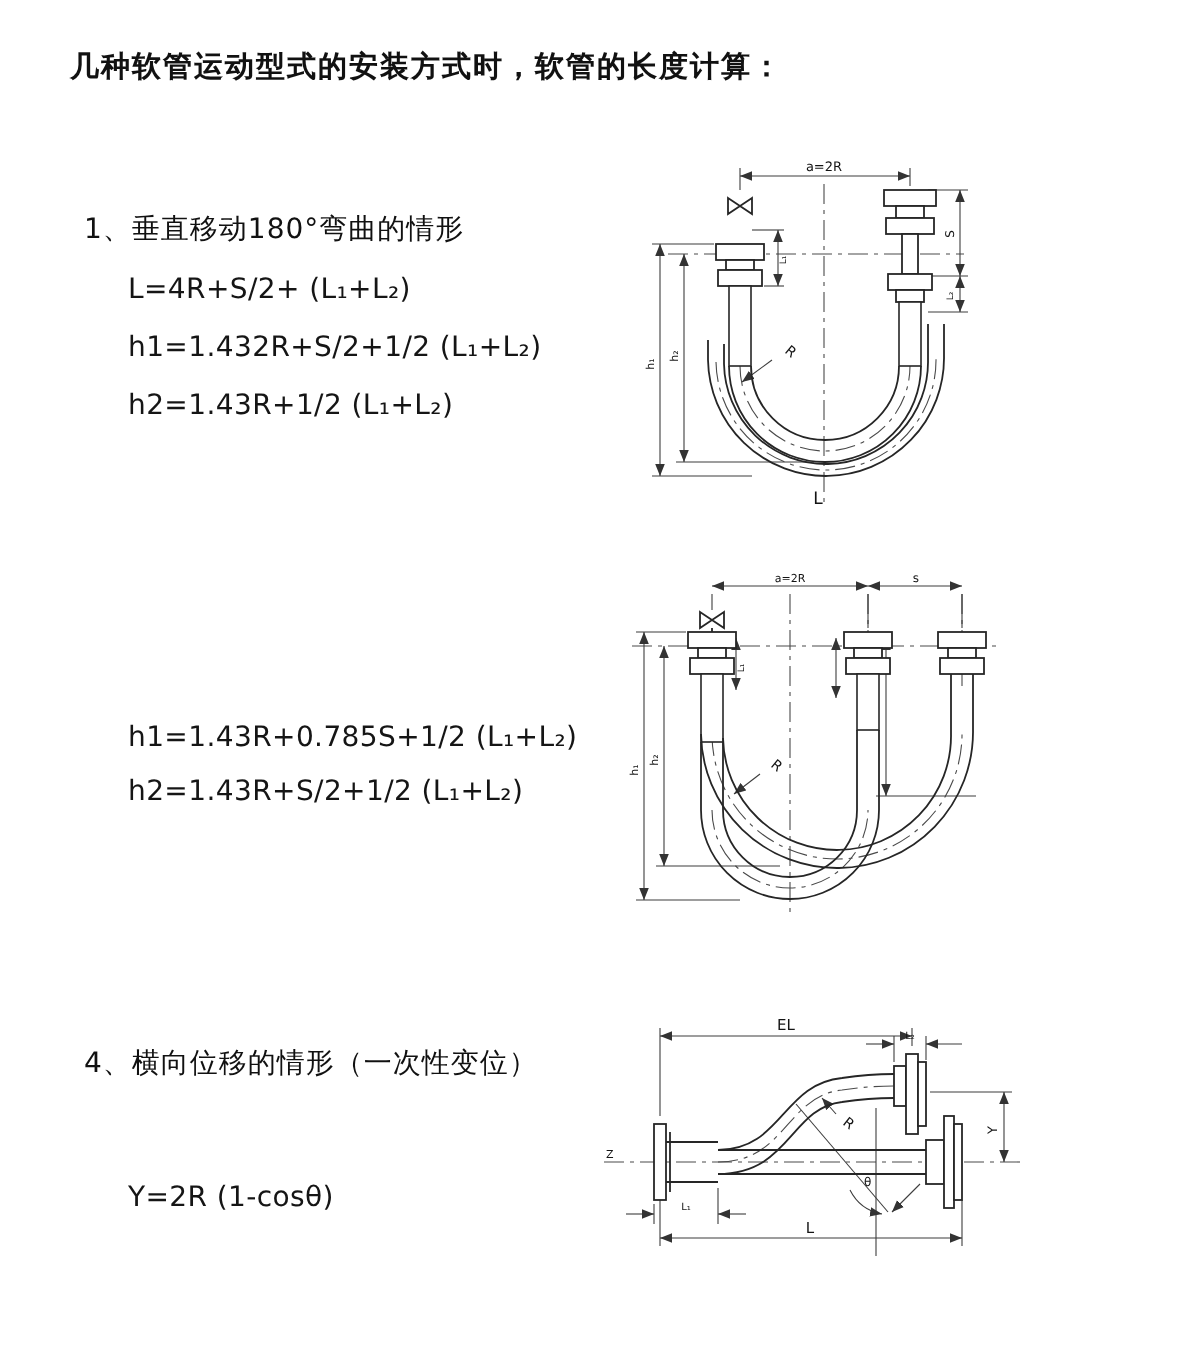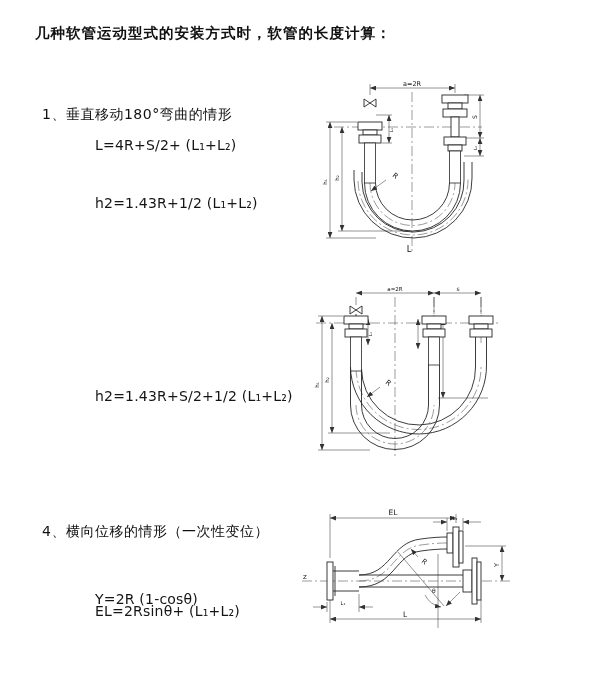--- a/index.html
+++ b/index.html
@@ -1,44 +1,45 @@
 <!DOCTYPE html>
 <html><head>
 <meta charset="utf-8">
 <style>
   html,body{margin:0;padding:0;background:#fff;}
   #page{position:relative;width:588px;height:675px;background:#ffffff;overflow:hidden;
         font-family:"DejaVu Sans","Liberation Sans",sans-serif;color:#111;}
   .title{position:absolute;font-size:14.5px;font-weight:bold;letter-spacing:1px;white-space:nowrap;}
   .sec-head{position:absolute;font-size:14px;font-weight:normal;letter-spacing:0.5px;white-space:nowrap;}
-  .formula{position:absolute;font-size:14px;font-weight:500;letter-spacing:0.2px;white-space:nowrap;color:#151515;margin-left:31px;}
+  .formula{position:absolute;font-size:14px;font-weight:500;letter-spacing:0.2px;white-space:nowrap;color:#151515;}
   .diag{position:absolute;}
   .diag .ln{stroke:#262626;stroke-width:0.9;fill:none;}
   .diag .ln rect{fill:#ffffff;}
   .diag .braid{stroke:#262626;stroke-width:0.8;}
   .diag .dim{stroke:#3d3d3d;stroke-width:0.55;fill:none;}
   .diag .cl{stroke:#4a4a4a;stroke-width:0.55;fill:none;stroke-dasharray:10 3 2 3;}
   .diag text{fill:#141414;font-family:"DejaVu Sans","Liberation Sans",sans-serif;}
 </style>
 </head>
 <body>
 
 <div id="page">
 
   <div class="title" style="left:35px;top:24px">几种软管运动型式的安装方式时，软管的长度计算：</div>
 
   <div class="sec-head" style="left:42px;top:106px">1、垂直移动180°弯曲的情形</div>
   <div class="formula" style="left:64px;top:137px">L=4R+S/2+ (L₁+L₂)</div>
+  <div class="formula" style="left:64px;top:166px">h1=1.432R+S/2+1/2 (L₁+L₂)</div>
   <div class="formula" style="left:64px;top:195px">h2=1.43R+1/2 (L₁+L₂)</div>
 
+  <div class="formula" style="left:64px;top:361px">h1=1.43R+0.785S+1/2 (L₁+L₂)</div>
   <div class="formula" style="left:64px;top:388px">h2=1.43R+S/2+1/2 (L₁+L₂)</div>
 
   <div class="sec-head" style="left:42px;top:523px">4、横向位移的情形（一次性变位）</div>
   <div class="formula" style="left:64px;top:591px">Y=2R (1-cosθ)</div>
-  <div class="formula" style="left:64px;top:603px">EL=2Rsinθ+ (L₁+L₂)</div>
 
   <svg class="diag" style="left:312px;top:70px" width="280" height="190" viewBox="0 0 280 190">
     <defs>
       <marker id="a1" markerUnits="userSpaceOnUse" markerWidth="6" markerHeight="5" viewBox="0 0 10 8" refX="10" refY="4" orient="auto-start-reverse">
         <path d="M0,0 L10,4 L0,8 Z" fill="#333"></path>
       </marker>
       <pattern id="b1" width="4" height="4" patternUnits="userSpaceOnUse">
         <path d="M0,4 L4,0 M0,0 L4,4" stroke="#787878" stroke-width="0.5"></path>
       </pattern>
     </defs>

